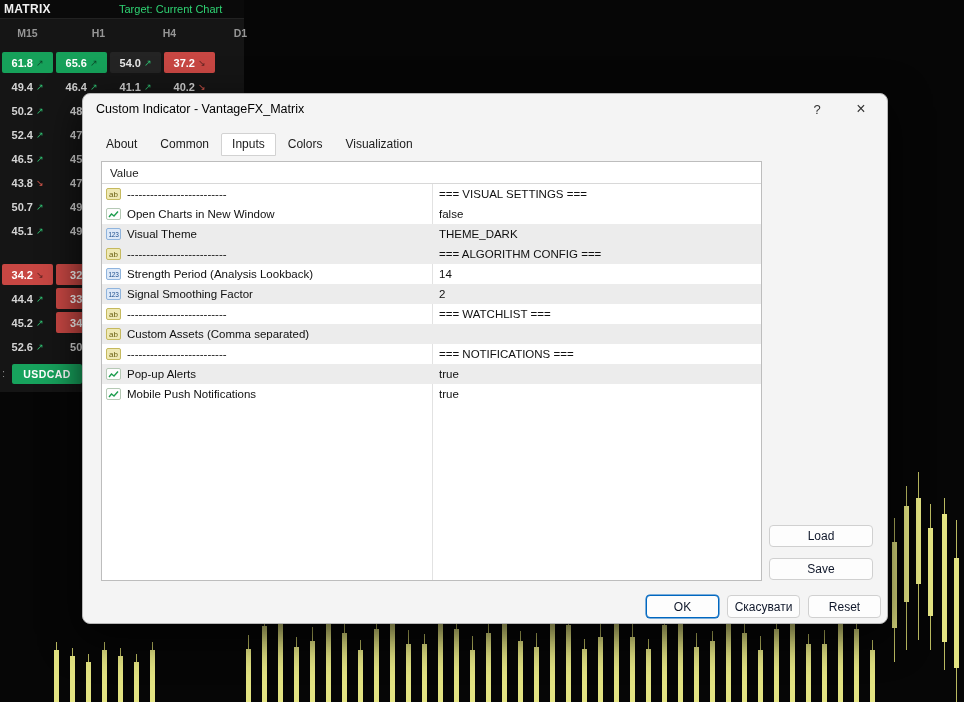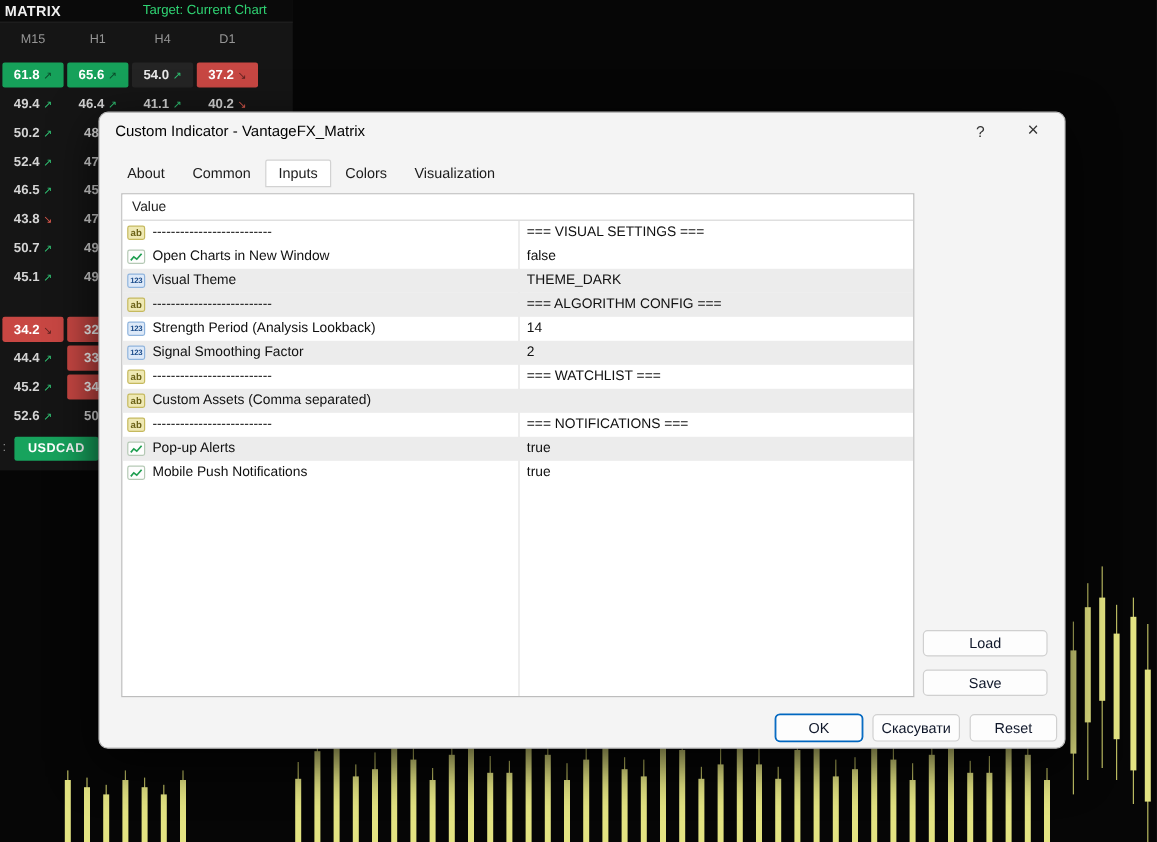--- a/index.html
+++ b/index.html
@@ -12,21 +12,21 @@
   .candle { position:absolute; width:5px; }
   .candle i { display:block; position:absolute; }
   .wick  { left:2px; width:1px; background:#b9b960; }
   .cbody { left:0; width:5px; background:#e3e382; }
 
   
   #matrix-panel { position:absolute; left:0; top:0; width:244px; height:392px; background:#151515; z-index:3; }
   .panel-top { position:absolute; left:0; top:0; right:0; height:19px; background:#0a0a0a; border-bottom:1px solid #222; }
   .panel-title { position:absolute; left:4px; top:2px; font-size:12px; font-weight:bold; color:#f0f0f0; letter-spacing:.3px; }
   .panel-target { position:absolute; left:119px; top:3px; font-size:11px; color:#2fd373; }
-  .col-heads { position:absolute; top:27px; left:2px; display:flex; gap:3px; }
+  .col-heads { position:absolute; top:27px; left:2px; display:flex; gap:20px;font-weight:bold; }
   .col-head { width:51px; text-align:center; font-size:10.5px; color:#969696; }
   #matrix-grid { position:absolute; top:52px; left:0; right:0; }
   .m-row { display:flex; gap:3px; padding-left:2px; margin-bottom:3px; height:21px; }
   .m-row.gap { height:17px; }
   .m-cell { width:51px; height:21px; display:flex; align-items:center; justify-content:center; border-radius:2px; font-size:11px; font-weight:bold; }
   .m-cell.bg-none  { background:transparent; color:#d4d4d4; }
   .m-cell.bg-dark  { background:#242424; color:#e8e8e8; }
   .m-cell.bg-green { background:#16a15a; color:#fff; }
   .m-cell.bg-red   { background:#c84743; color:#fff; }
   .m-arrow { font-size:9px; margin-left:3px; font-weight:normal; }
@@ -47,21 +47,21 @@
   .tab.active { background:#fff; border-color:#d2d2d2; border-radius:2px 2px 0 0; }
 
   #inputs-table { position:absolute; left:18px; top:67px; width:661px; height:420px; background:#fff; border:1px solid #bdbdbd; overflow:hidden; }
   #col-divider { position:absolute; left:330px; top:0; bottom:0; width:1px; background:#e2e2e2; }
   #table-head { position:relative; display:flex; height:22px; align-items:center; border-bottom:1px solid #d8d8d8; font-size:11.5px; color:#222; background:#fff; z-index:2; }
   .h-var { width:330px; padding-left:8px; }
   .h-val { flex:1; padding-left:8px; }
   #inputs-table-body { position:relative; z-index:1; }
   .t-row { display:flex; align-items:center; height:20px; font-size:11.5px; color:#101010; }
   .t-row.alt { background:#ececec; }
-  .p-icon { width:15px; height:12px; margin-left:4px; border-radius:2px; display:inline-flex; align-items:center; justify-content:center; font-weight:bold; flex:0 0 auto; }
+  .p-icon { width:15px; height:12px; margin-left:4px; border-radius:2px; display:inline-flex; align-items:center; justify-content:center; font-weight:normal; flex:0 0 auto; }
   .icon-ab  { background:#efe9b4; border:1px solid #c5b95e; color:#6b6216; font-size:8px; }
   .icon-123 { background:#dde9f8; border:1px solid #8fb4dd; color:#1e4e8c; font-size:6.5px; letter-spacing:-.3px; }
   .icon-chart { background:#fdfdfd; border:1px solid #b5c9b5; }
   .t-var { margin-left:6px; width:305px; white-space:nowrap; overflow:hidden; }
   .t-val { flex:1; padding-left:7px; white-space:nowrap; overflow:hidden; }
 
   .btn { position:absolute; background:#fdfdfd; border:1px solid #d0d0d0; border-radius:4px; font-size:12px; color:#0f172a; display:flex; align-items:center; justify-content:center; }
   #btn-load { left:686px; top:431px; width:104px; height:22px; }
   #btn-save { left:686px; top:464px; width:104px; height:22px; }
   #btn-ok     { left:563px; top:501px; width:73px; height:23px; border:1px solid #0067c0; box-shadow:0 0 0 .5px #0067c0; }

